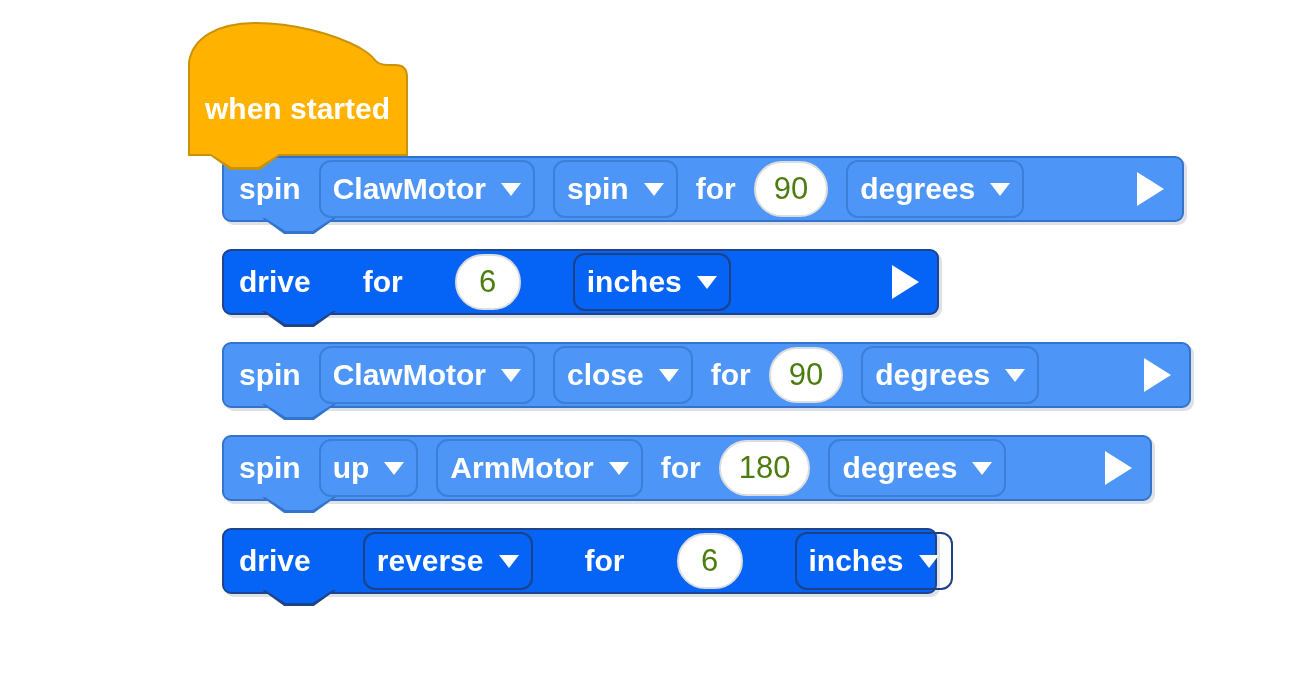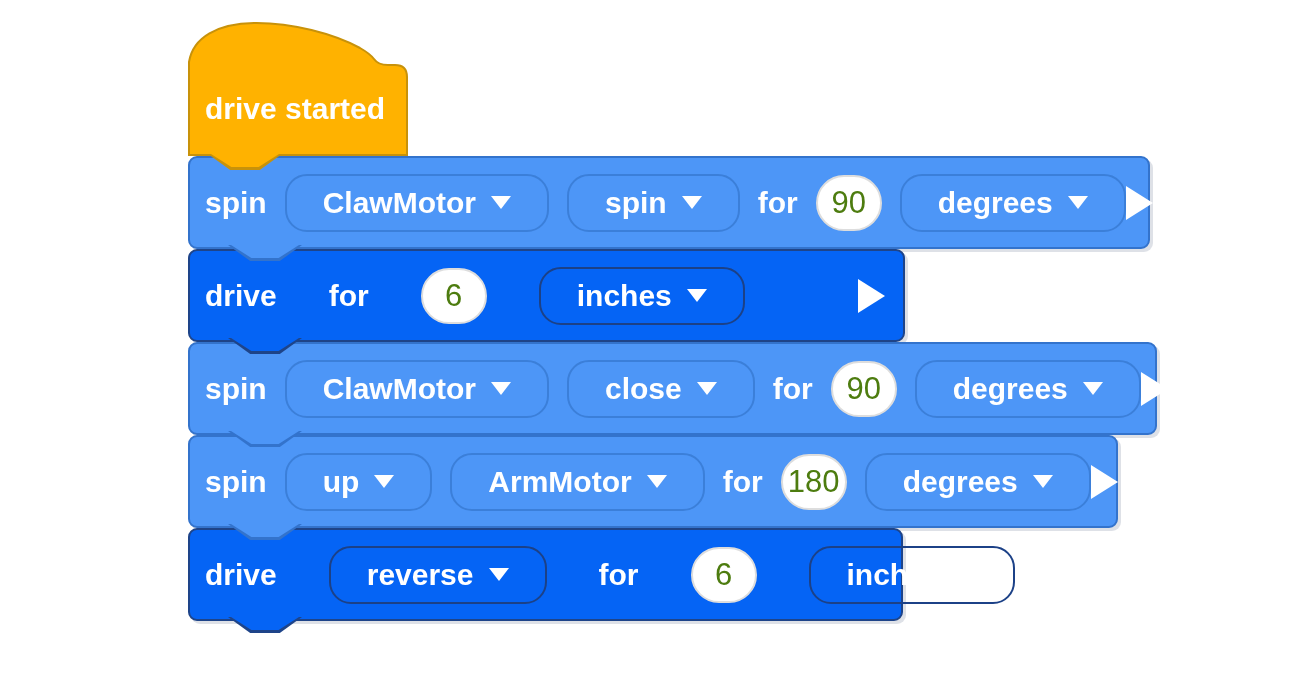--- a/index.html
+++ b/index.html
@@ -7,47 +7,48 @@
     position:relative;
     width:1310px;height:683px;
     background:#ffffff;
     overflow:hidden;
     font-family:"Liberation Sans", sans-serif;
   }
   
   .block{
     position:absolute;
     box-sizing:border-box;
-    height:93px;
+    height:66px;
     display:flex;
     align-items:center;
     padding:0 18px 0 15px;
     border-radius:9px;
     color:#fff;
     font-weight:bold;
     font-size:30px;
     box-shadow:3px 3px 0 rgba(160,170,185,.35);
+    margin-left:34px;
   }
   .block > * + *{margin-left:18px;}
   .motor{background:#4D96F7;border:2px solid #3373CC;}
   .drive{background:#0564F5;border:2px solid #1E4489;gap:34px;}
 
   .pos1{left:188px;top:156px;width:962px;}
   .pos2{left:188px;top:249px;width:717px;}
   .pos3{left:188px;top:342px;width:969px;}
   .pos4{left:188px;top:435px;width:930px;}
   .pos5{left:188px;top:528px;width:715px;}
 
   .lbl{color:#fff;font-weight:bold;white-space:nowrap;}
 
   
   .dd{
     display:flex;align-items:center;
-    height:58px;border-radius:22px;
-    padding:0 36px;gap:15px;
+    height:58px;border-radius:12px;
+    padding:0 12px;gap:15px;
     cursor:pointer;white-space:nowrap;
     box-sizing:border-box;
   }
   .motor .dd{border:2px solid #3B7FD9;}
   .drive .dd{border:2px solid #1C4187;}
   .chev{
     width:0;height:0;
     border-left:10px solid transparent;
     border-right:10px solid transparent;
     border-top:13px solid #ffffff;
@@ -101,21 +102,21 @@
 <body>
 
 <div id="canvas">
 
   <div class="hat">
     <svg width="220" height="134" viewBox="0 0 220 134">
       <path d="M 1 133 L 1 40 C 5 15, 30 1.5, 66 1 C 104 0.5, 146 12, 172 26
                C 179 30, 183 33, 186 37 C 189 41.5, 194 43, 200 43 L 207 43
                Q 219 43, 219 55 L 219 133 Z" fill="#FFB200" stroke="#C8920A" stroke-width="2"></path>
     </svg>
-    <div class="hat-text">drive started</div>
+    <div class="hat-text">when started</div>
     <div class="bump c-hat">
         <div class="in"></div>
       </div>
   </div>
 
   <div class="block motor pos1">
     <span class="lbl">spin</span>
     <div class="dd">
       <span>ClawMotor</span>
       <span class="chev"></span>

